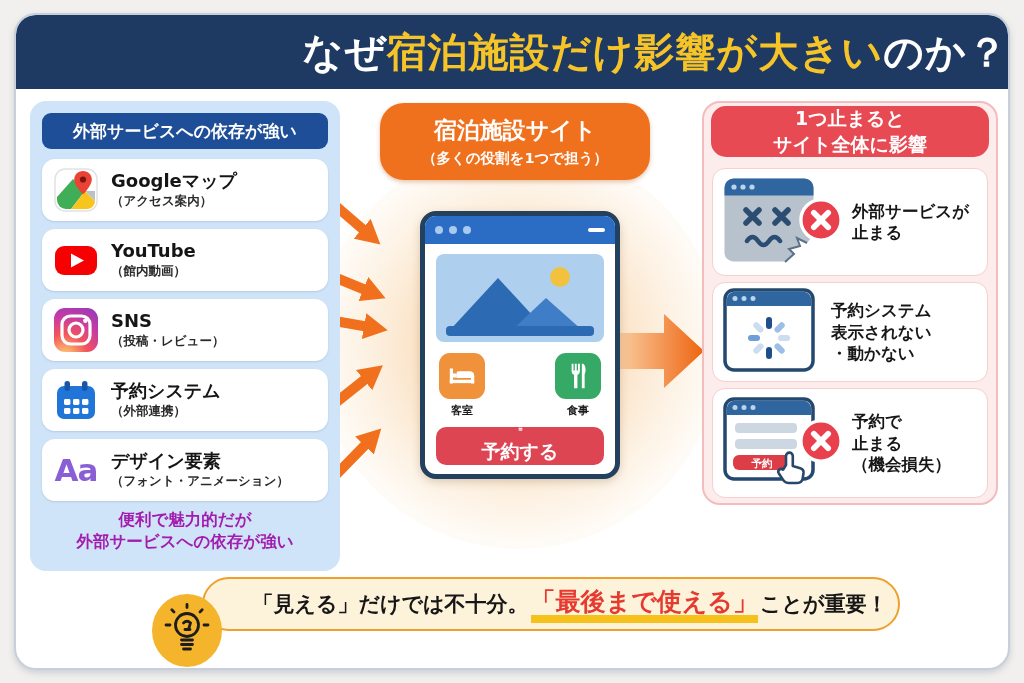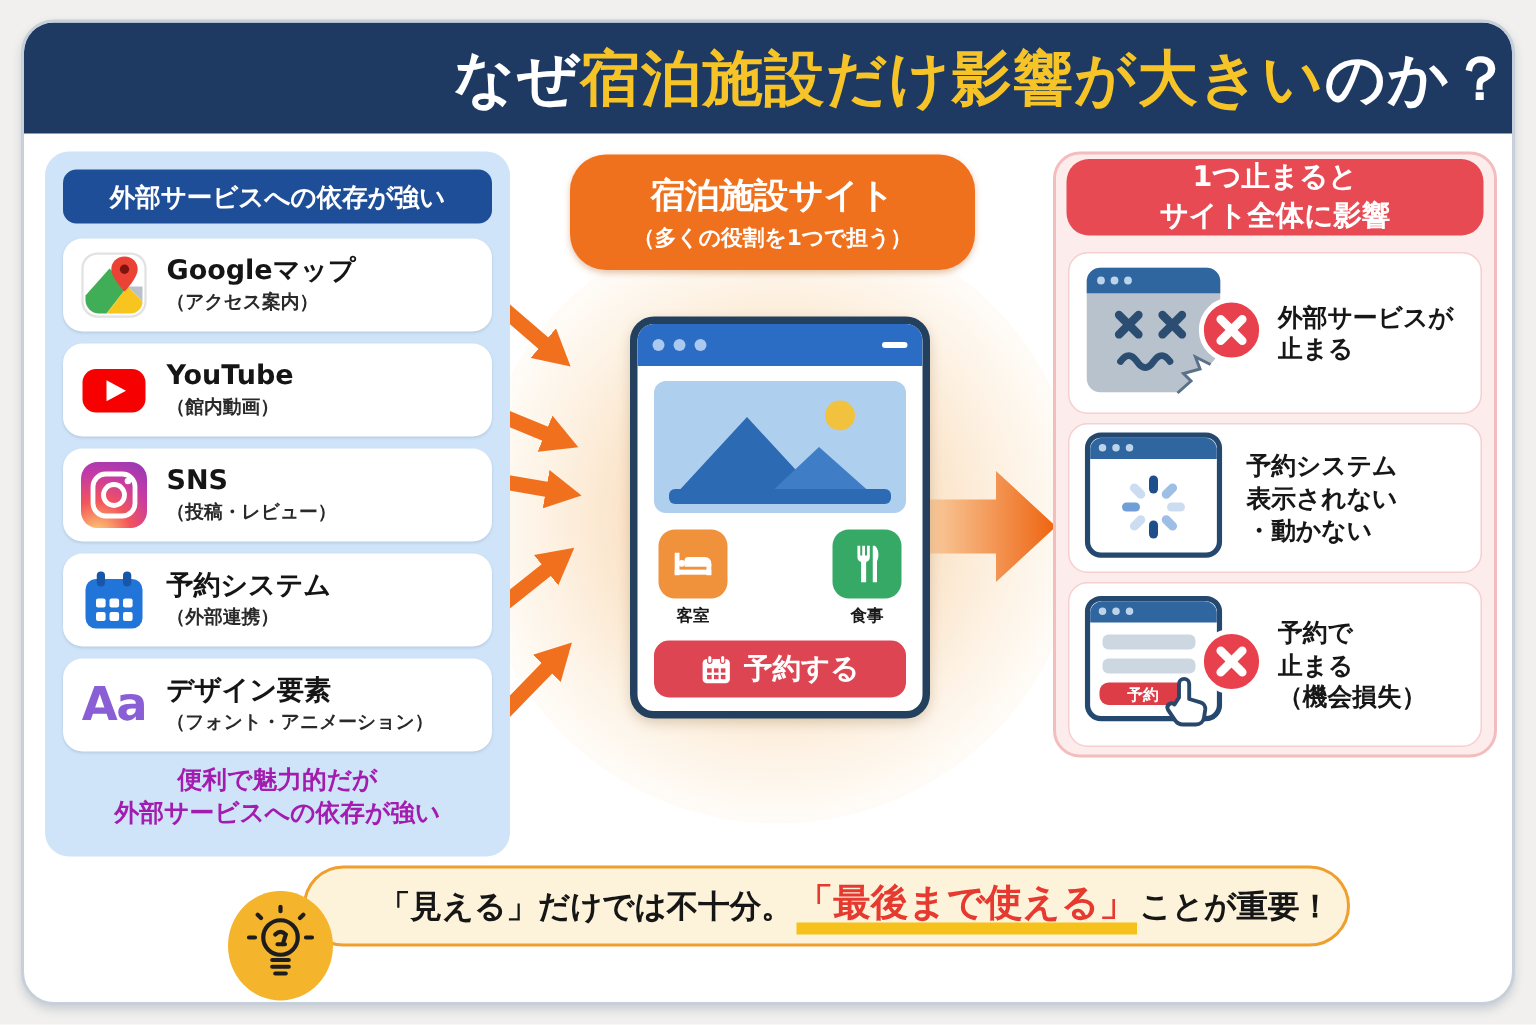--- a/index.html
+++ b/index.html
@@ -80,21 +80,21 @@
   .m-body { padding:10px 11px 0; }
   .m-hero { height:88px; border-radius:8px; overflow:hidden; }
   .m-tiles { display:flex; justify-content:space-between; margin-top:11px; }
   .m-tilecol { display:flex; flex-direction:column; align-items:center; width:52px;justify-content:space-between; }
   .m-tile { width:46px; height:46px; border-radius:11px; display:flex; align-items:center; justify-content:center; }
   .m-tile.t0 { background:#f0913c; } .m-tile.t1 { background:#36a966; } .m-tile.t2 { background:#8b5bd0; }
   .m-tlabel { font-size:11px; font-weight:800; color:#1b1b1b; margin-top:4px; white-space:nowrap; }
   .m-cta {
     margin-top:9px; height:38px; background:#dd4553; border-radius:10px;
     display:flex; align-items:center; justify-content:center; gap:8px;
-    color:#fff; font-size:19px; font-weight:800; cursor:pointer;
+    color:#fff; font-size:19px; font-weight:800; cursor:pointer;flex-direction:column;
   }
   
   .right-panel {
     position:absolute; left:686px; top:12px; width:296px; height:404px;
     background:#fdecec; border:2px solid #f3bcbd; border-radius:18px; z-index:2;
     display:flex; flex-direction:column; align-items:center; padding:2px 8px 6px;
   }
   .rp-header {
     align-self:stretch; height:80px; background:#e84a53; border-radius:15px;
     color:#fff; font-size:19px; font-weight:800; line-height:1.35;

